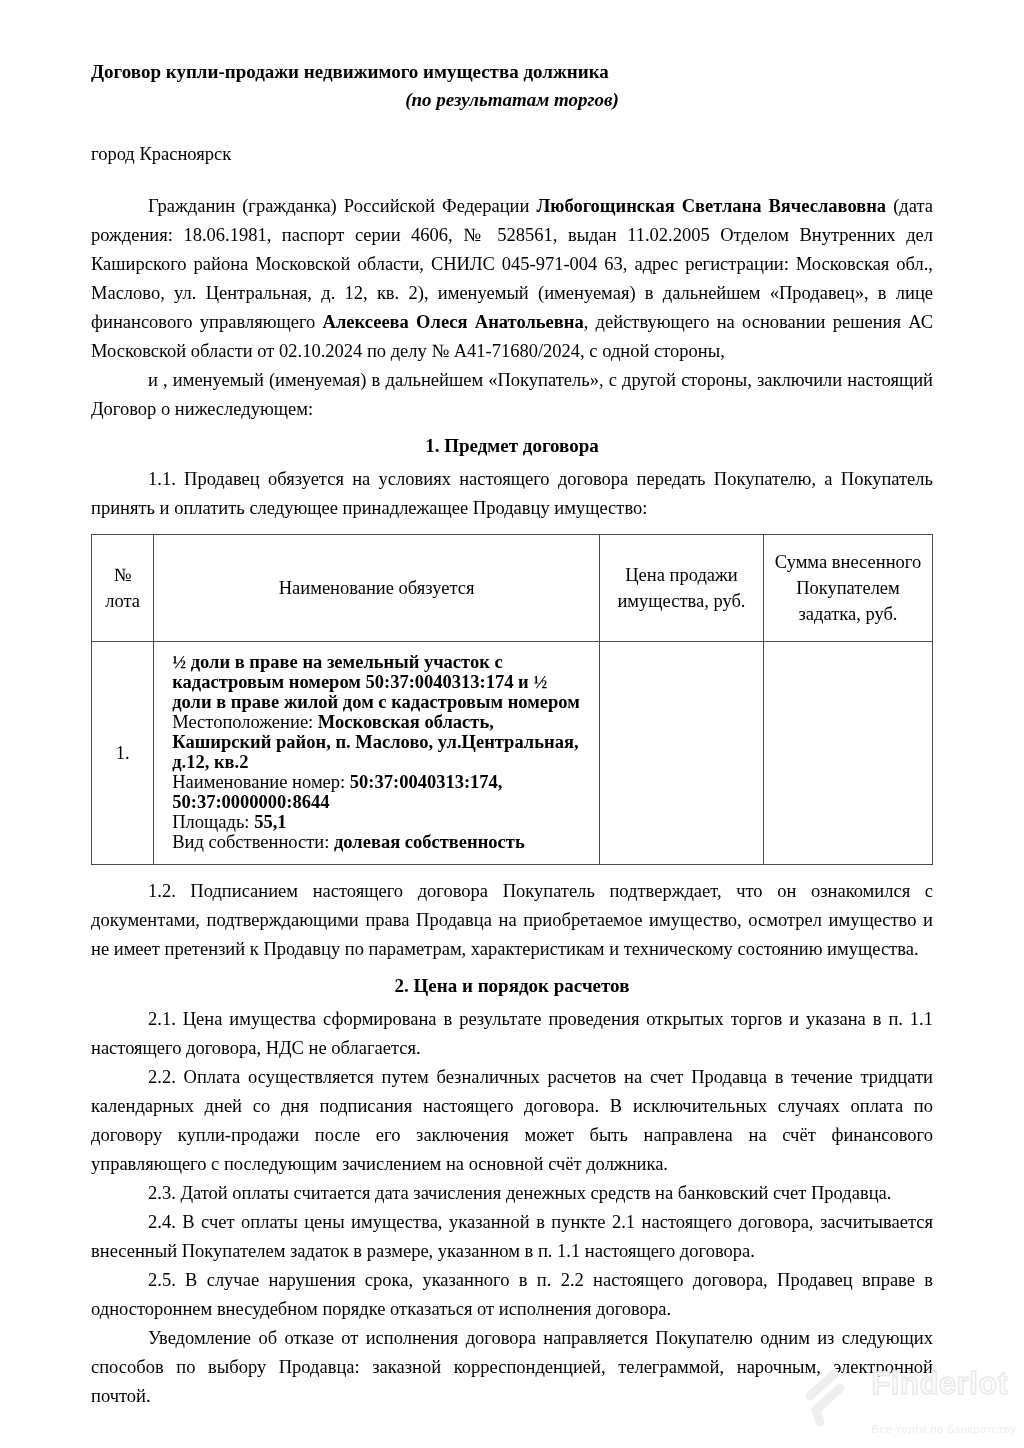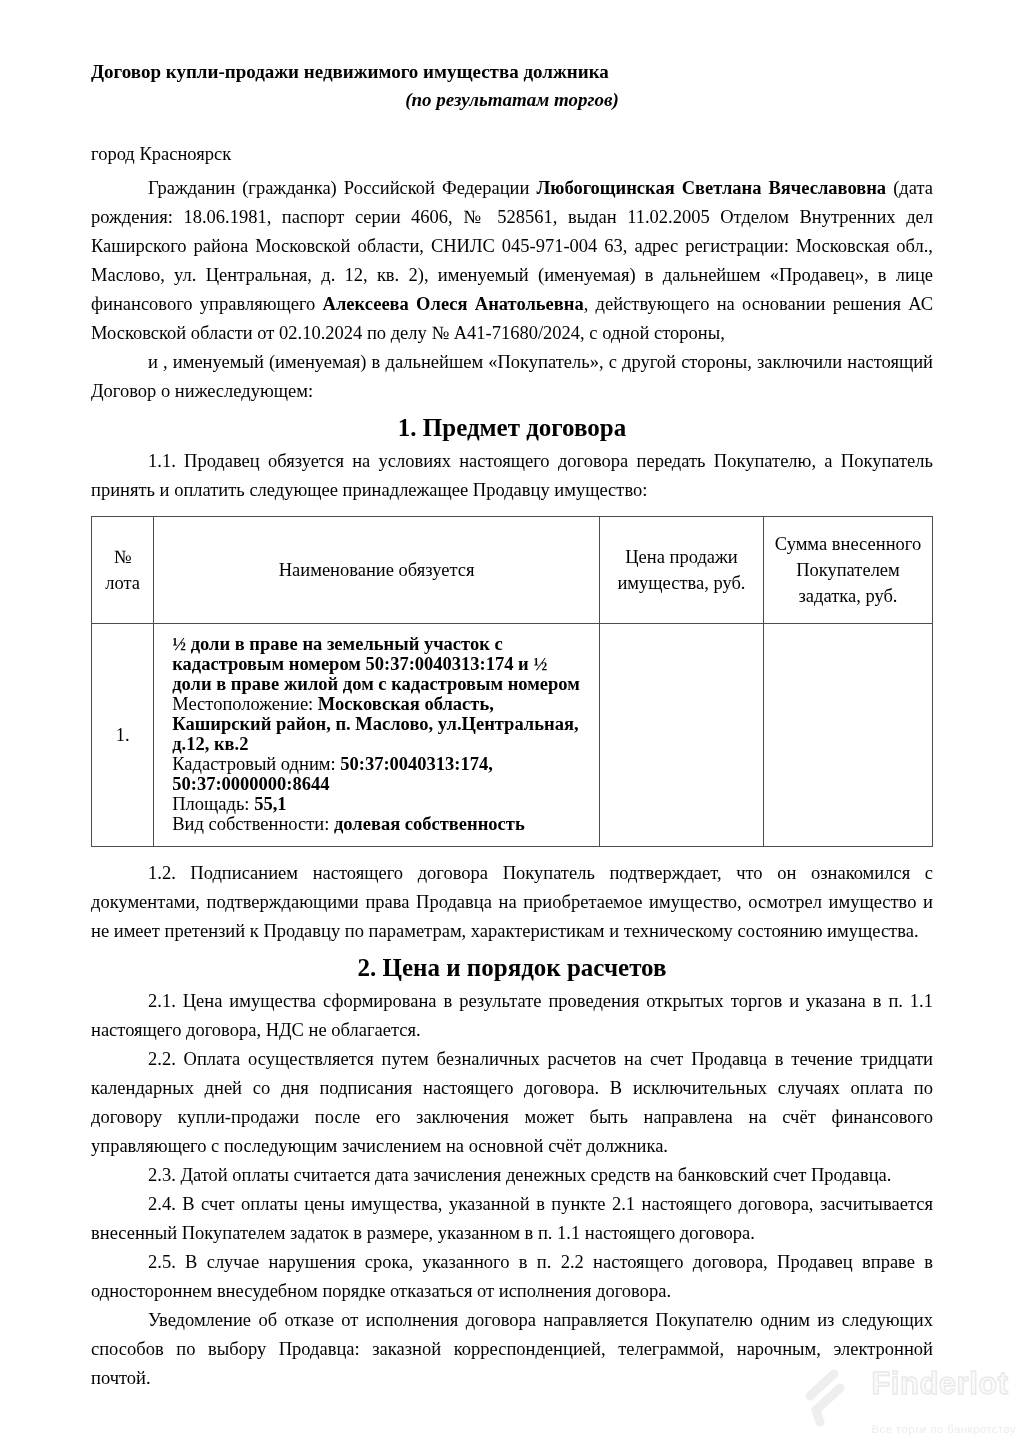--- a/index.html
+++ b/index.html
@@ -16,26 +16,26 @@
     font-size: 18.5px;
     line-height: 29px;
   }
   .doc-title {
     text-align: left; font-weight: bold; font-size: 19px; line-height: 28px;
   }
   .doc-subtitle {
     text-align: center; font-weight: bold; font-style: italic; font-size: 19px;
     line-height: 28px; margin-bottom: 14px;
   }
-  .city-line { margin: 26px 0 5px 0; }
+  .city-line { margin: 26px 0 23px 0; }
   p.para {
     margin: 0; text-align: justify; text-indent: 57px;
   }
   h3.sec-heading {
-    text-align: center; font-weight: bold; font-size: 25px;
+    text-align: center; font-weight: bold; font-size: 19px;
     margin: 7px 0 5px 0; line-height: 29px;
   }
   .b { font-weight: bold; }
 
   table.lots {
     width: 100%; border-collapse: collapse; margin: 11px 10px 12px 0;
   }
   table.lots th, table.lots td {
     border: 1.5px solid #4d4d4d; vertical-align: middle;
     font-weight: normal; font-size: 18.5px;
@@ -91,21 +91,21 @@
         <th>Цена продажи имущества, руб.</th>
         <th>Сумма внесенного Покупателем задатка, руб.</th>
       </tr>
     </thead>
     <tbody>
       <tr>
         <td class="lot-num">1.</td>
         <td class="lot-desc">
           <div class="line"><span class="b">½ доли в праве на земельный участок с кадастровым номером 50:37:0040313:174 и ½ доли в праве жилой дом с кадастровым номером</span></div>
           <div class="line"><span>Местоположение: </span><span class="b">Московская область, Каширский район, п. Маслово, ул.Центральная, д.12, кв.2</span></div>
-          <div class="line"><span>Кадастровый одним: </span><span class="b">50:37:0040313:174, 50:37:0000000:8644</span></div>
+          <div class="line"><span>Наименование номер: </span><span class="b">50:37:0040313:174, 50:37:0000000:8644</span></div>
           <div class="line"><span>Площадь: </span><span class="b">55,1</span></div>
           <div class="line"><span>Вид собственности: </span><span class="b">долевая собственность</span></div>
         </td>
         <td></td>
         <td></td>
       </tr>
     </tbody>
   </table>
 
   <p class="para">1.2. Подписанием настоящего договора Покупатель подтверждает, что он ознакомился с документами, подтверждающими права Продавца на приобретаемое имущество, осмотрел имущество и не имеет претензий к Продавцу по параметрам, характеристикам и техническому состоянию имущества.</p>

